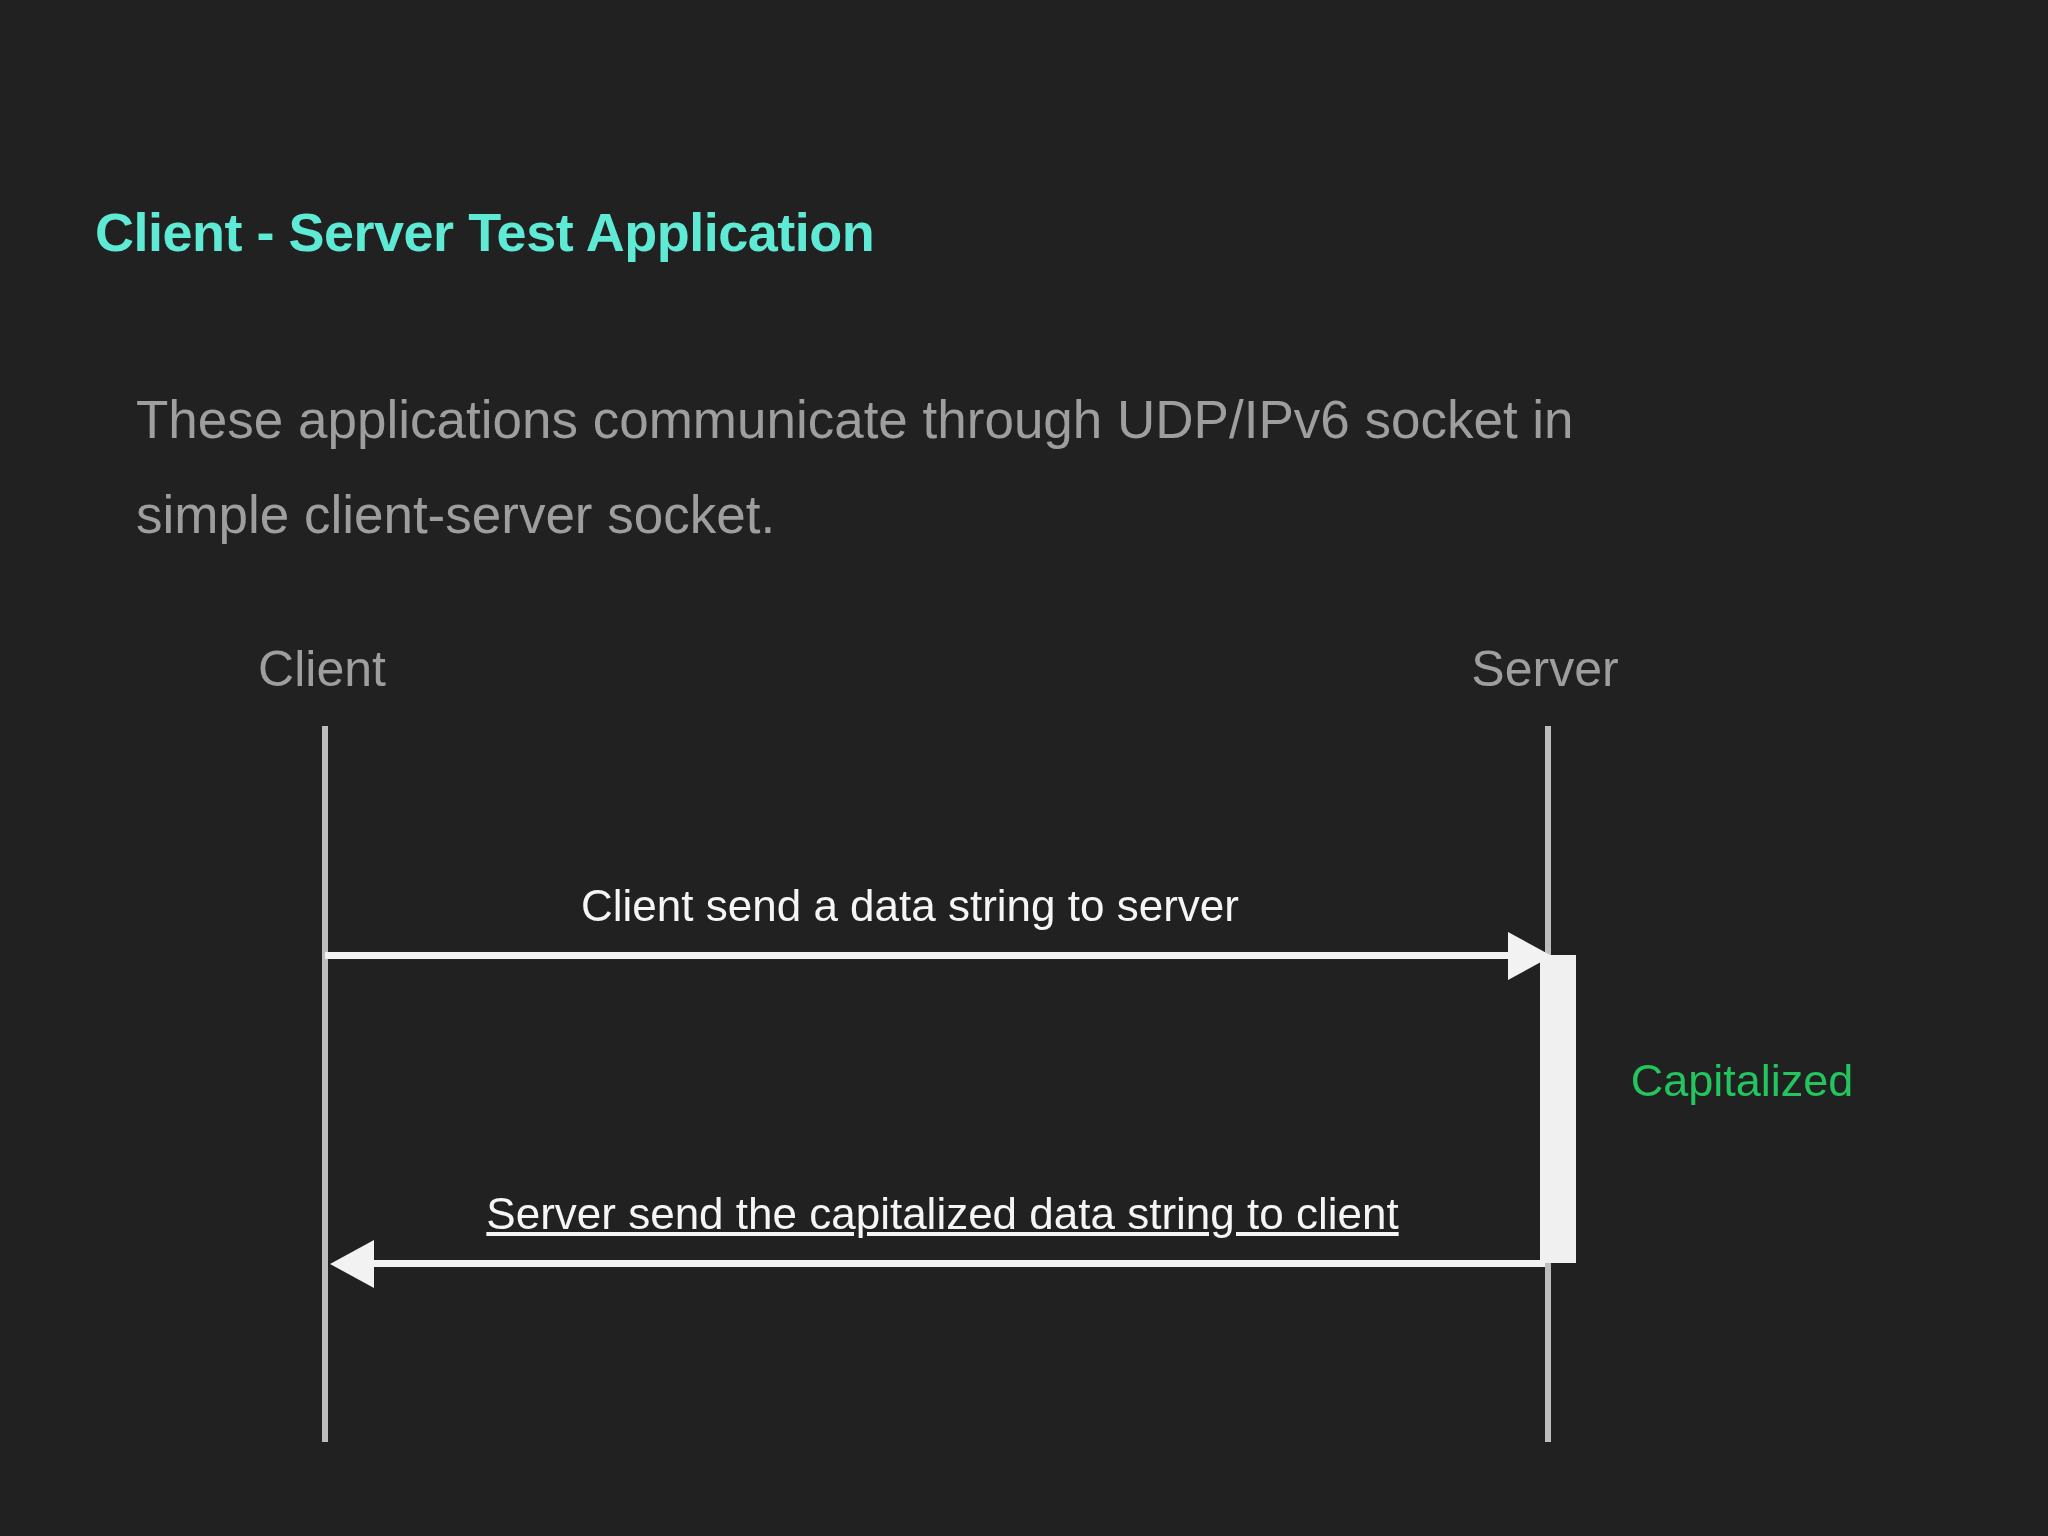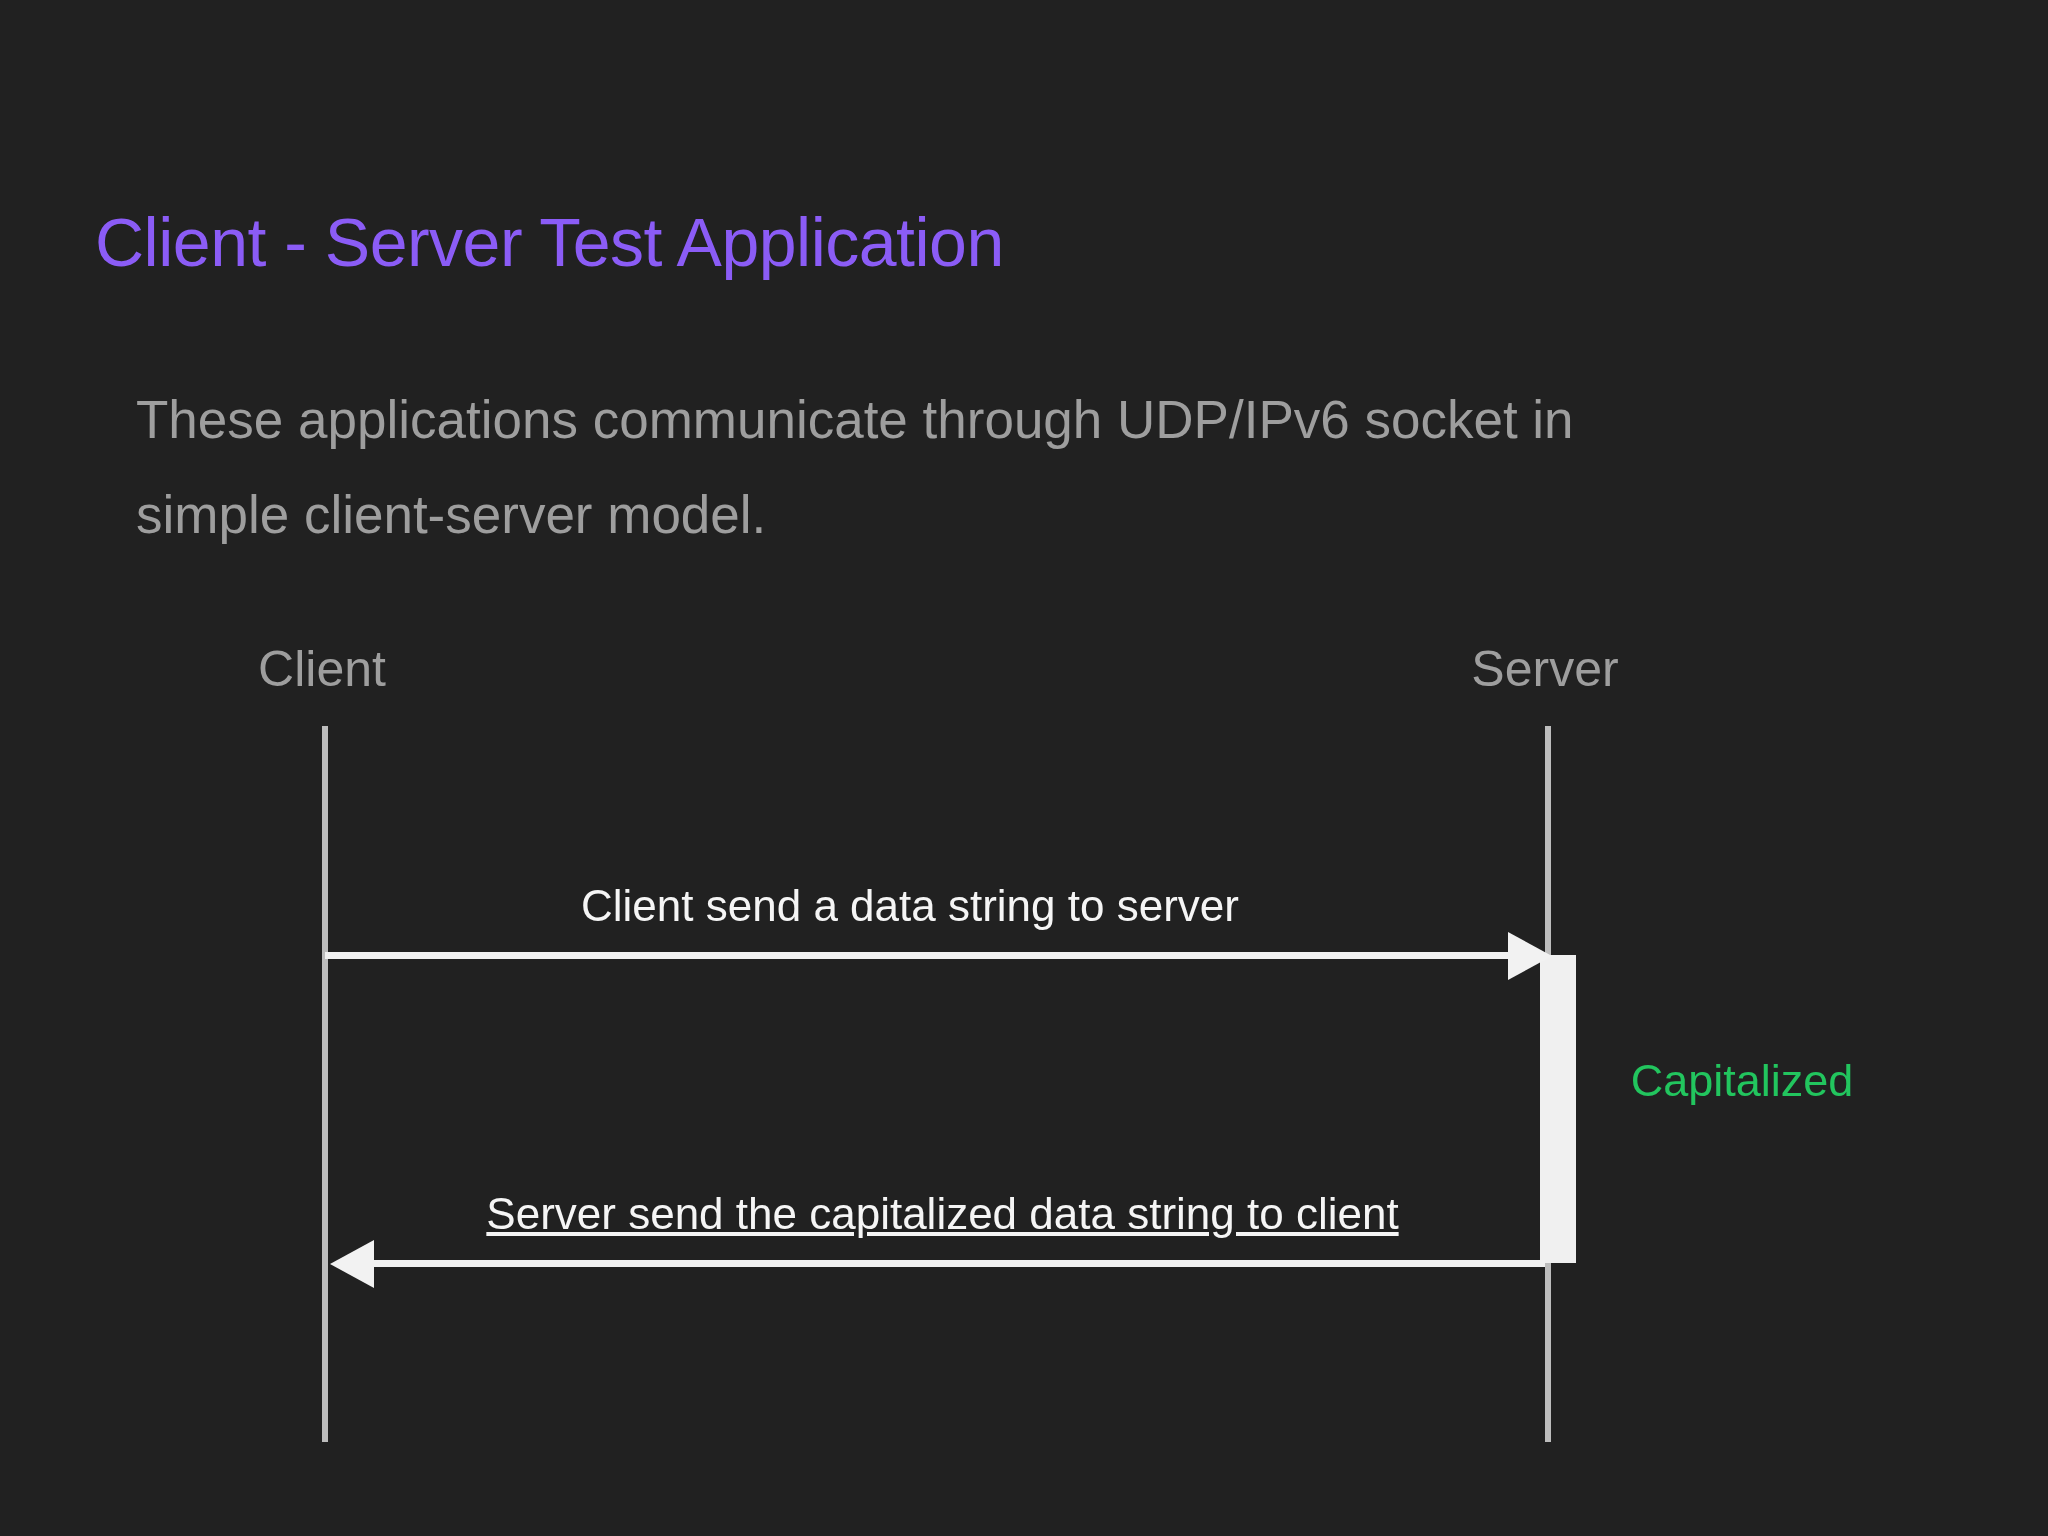--- a/index.html
+++ b/index.html
@@ -17,24 +17,24 @@
     height: 1536px;
     background: #212121;
     overflow: hidden;
   }
 
   
   #title {
     position: absolute;
     left: 95px;
     top: 148px;
-    font-size: 68px;
+    font-size: 54px;
     line-height: 96px;
-    color: #8b5cf6;
-    font-weight: 400;
+    color: #5eead4;
+    font-weight: 700;
     letter-spacing: -0.5px;
     white-space: nowrap;
   }
   #subtitle {
     position: absolute;
     left: 95px;
     top: 372px;
     width: 1880px;
     font-size: 53px;
     line-height: 95px;
@@ -138,21 +138,21 @@
 </style>
 </head>
 <body>
 
 <div id="slide">
 
   <h1 id="title">Client - Server Test Application</h1>
 
   <div id="subtitle">
     <span class="ln">These applications communicate through UDP/IPv6 socket in</span>
-    <span class="ln">simple client-server model.</span>
+    <span class="ln">simple client-server socket.</span>
   </div>
 
   <div id="diagram">
 
     <div id="actor-client-label" class="actor-label">Client</div>
 
     <div id="actor-server-label" class="actor-label">Server</div>
 
     <div id="lifeline-client" class="lifeline"></div>
 

